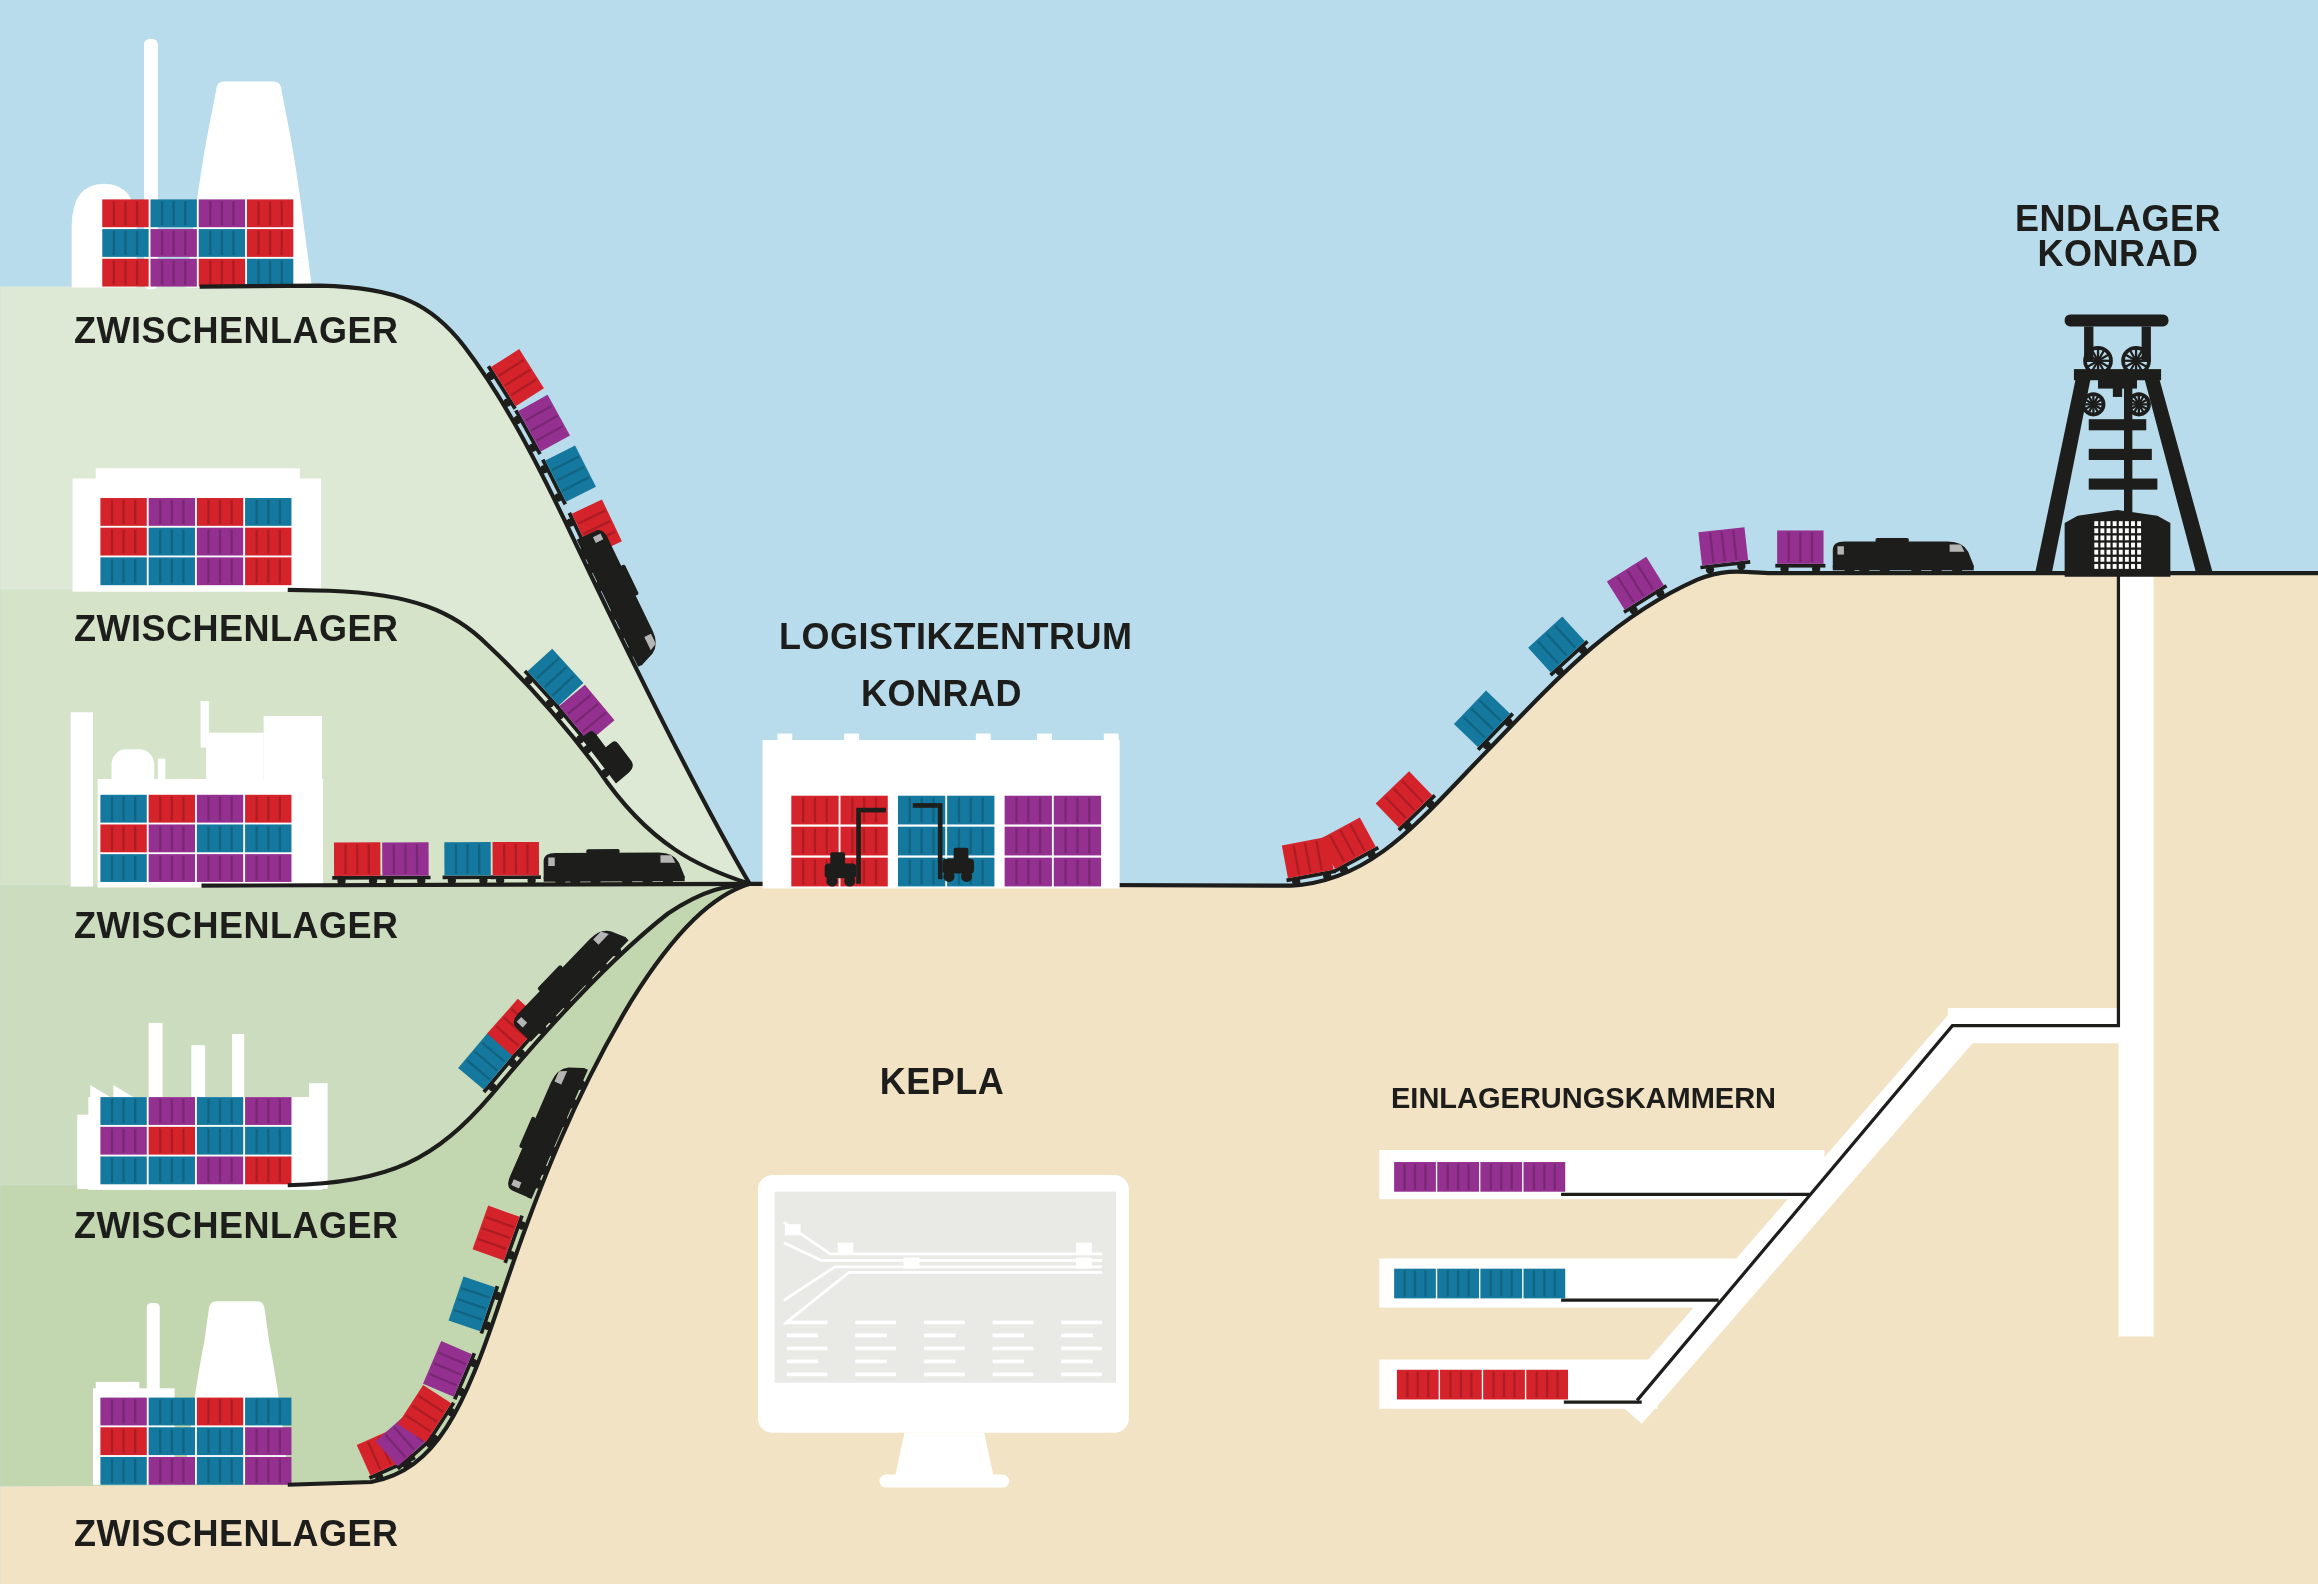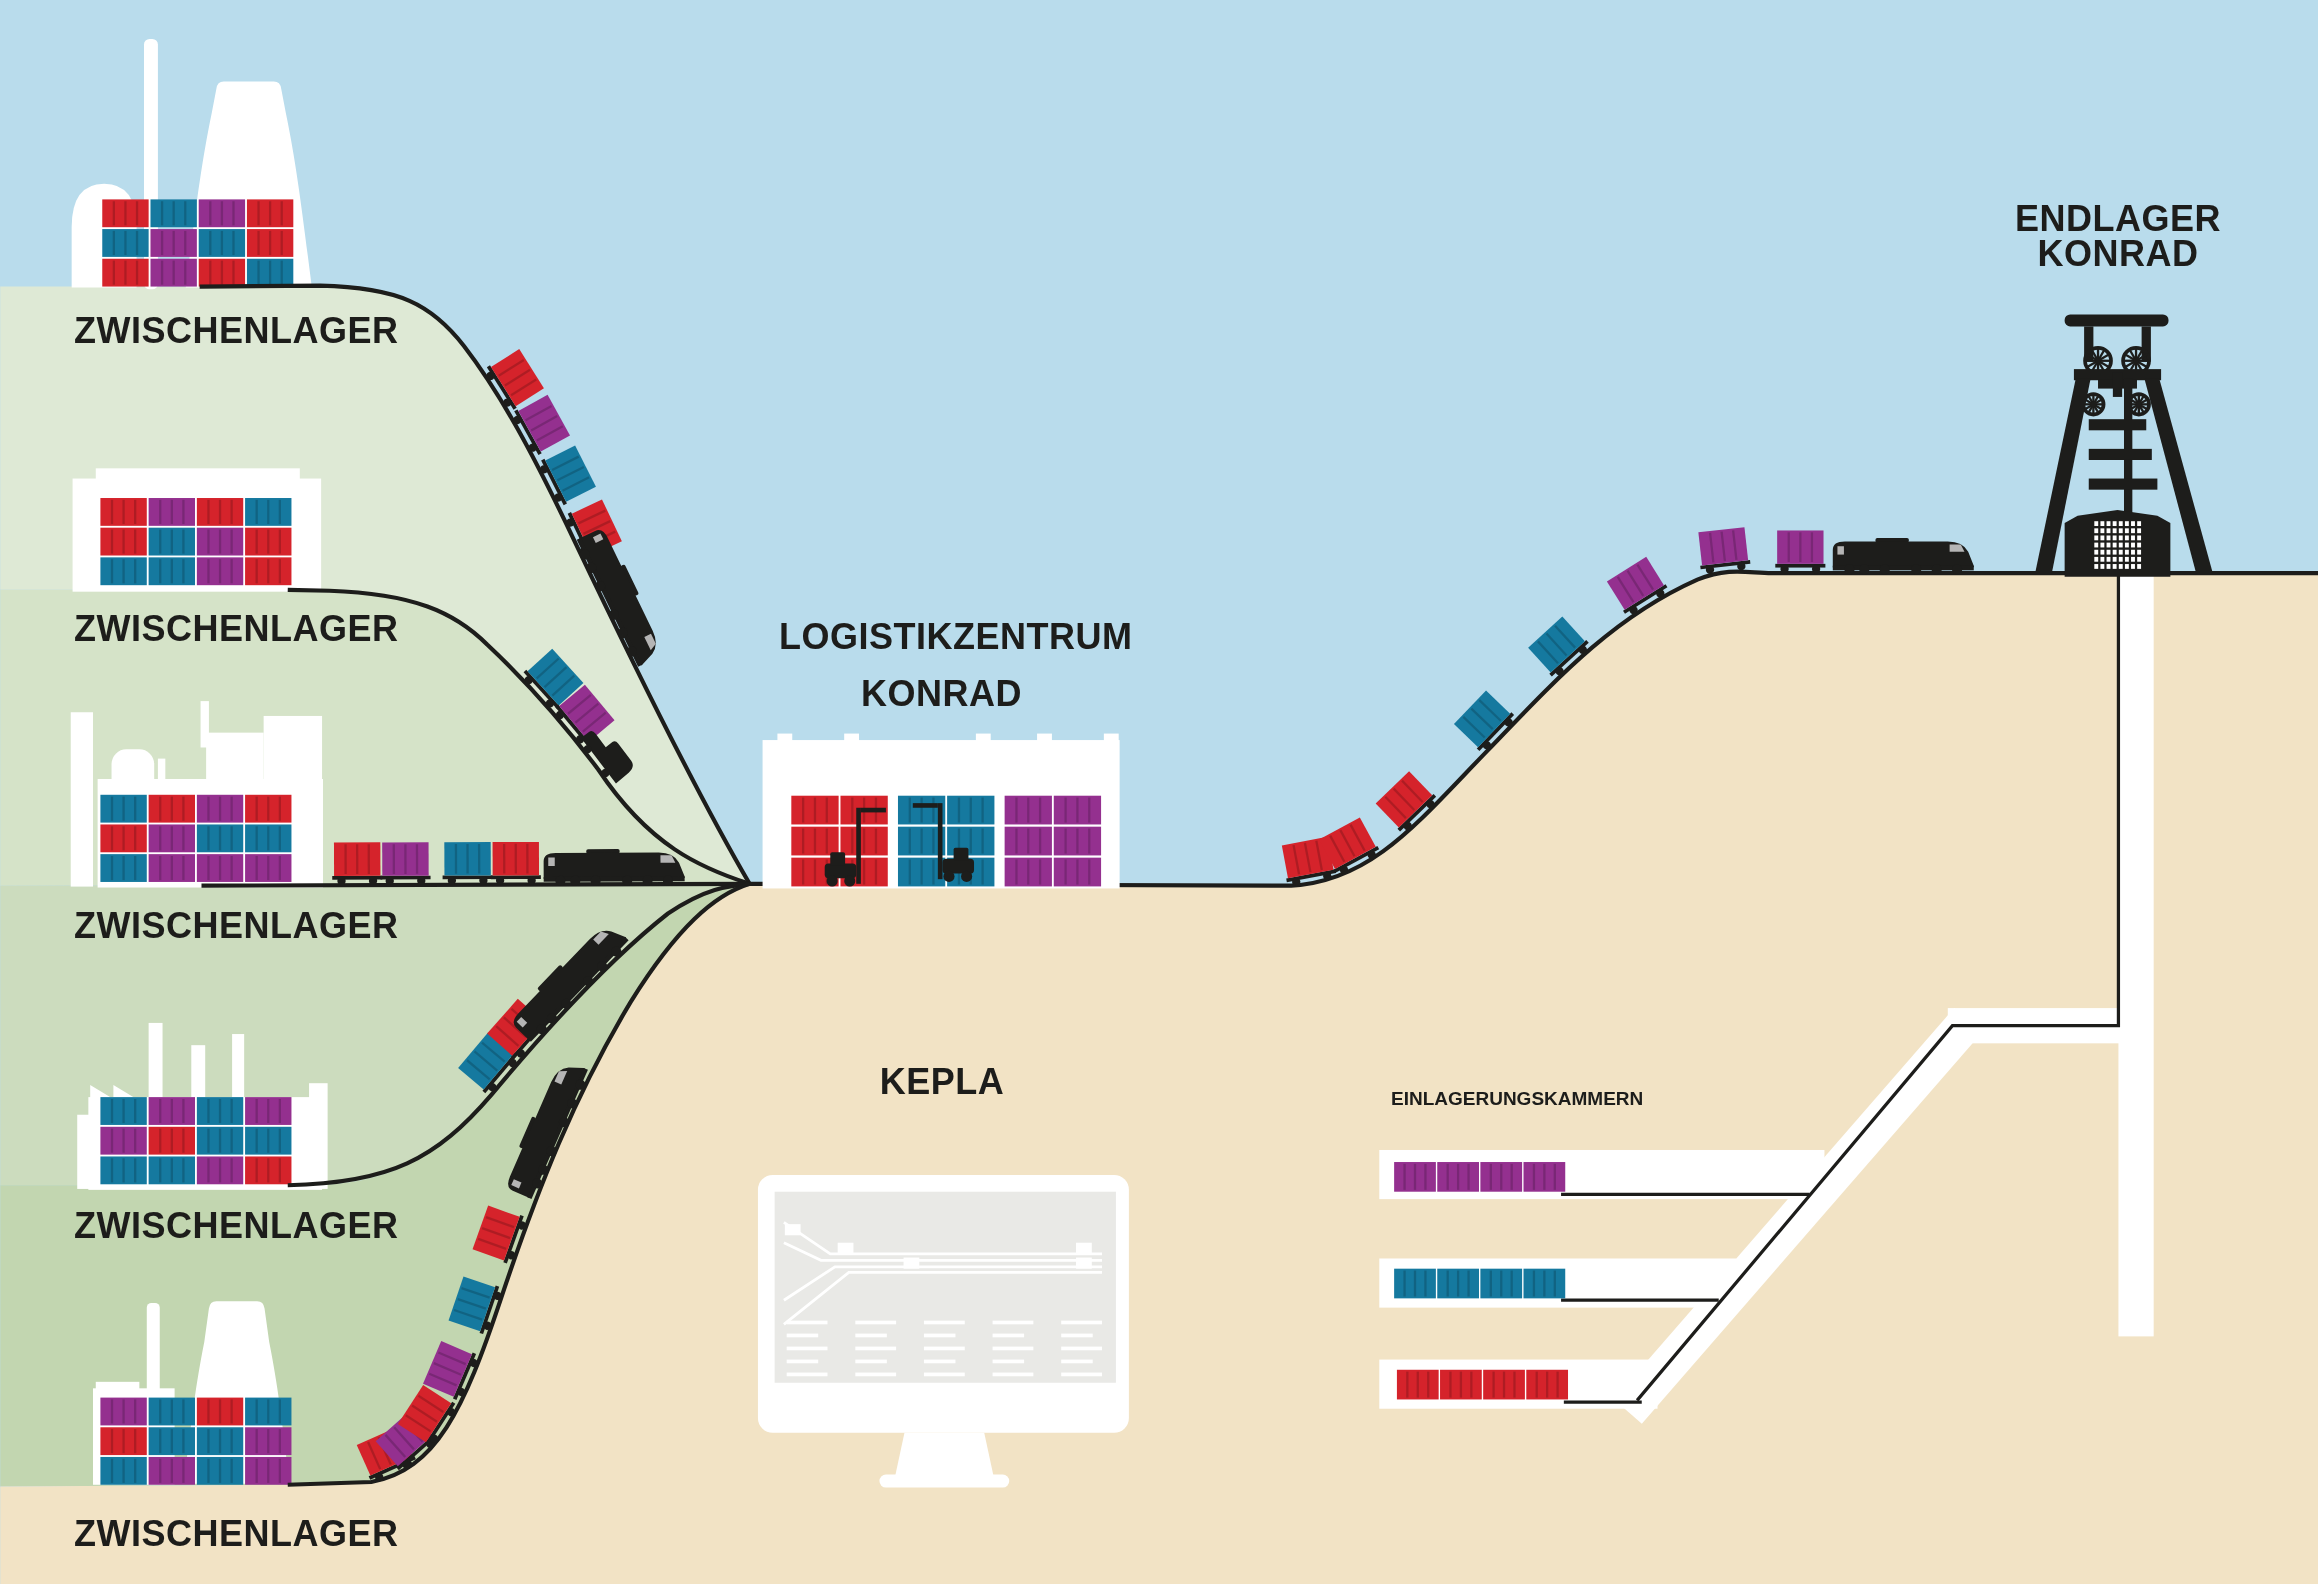--- a/index.html
+++ b/index.html
@@ -1179,15 +1179,15 @@
   <div class="lbl" style="left:74px;top:1517px">ZWISCHENLAGER</div>
 
   <div class="lbl ctr" style="left:779px;top:620px;width:325px">LOGISTIKZENTRUM</div>
   <div class="lbl ctr" style="left:779px;top:677px;width:325px">KONRAD</div>
 
   <div class="lbl ctr" style="left:2002px;top:202px;width:232px">ENDLAGER</div>
   <div class="lbl ctr" style="left:2002px;top:237px;width:232px">KONRAD</div>
 
   <div class="lbl ctr" style="left:826px;top:1065px;width:232px">KEPLA</div>
 
-  <div class="lbl" style="left:1391px;top:1082px;letter-spacing:0;font-size:19px">EINLAGERUNGSKAMMERN</div>
+  <div class="lbl" style="left:1391px;top:1082px;letter-spacing:0;font-size:29px">EINLAGERUNGSKAMMERN</div>
 </div>
 
 
 </body></html>

